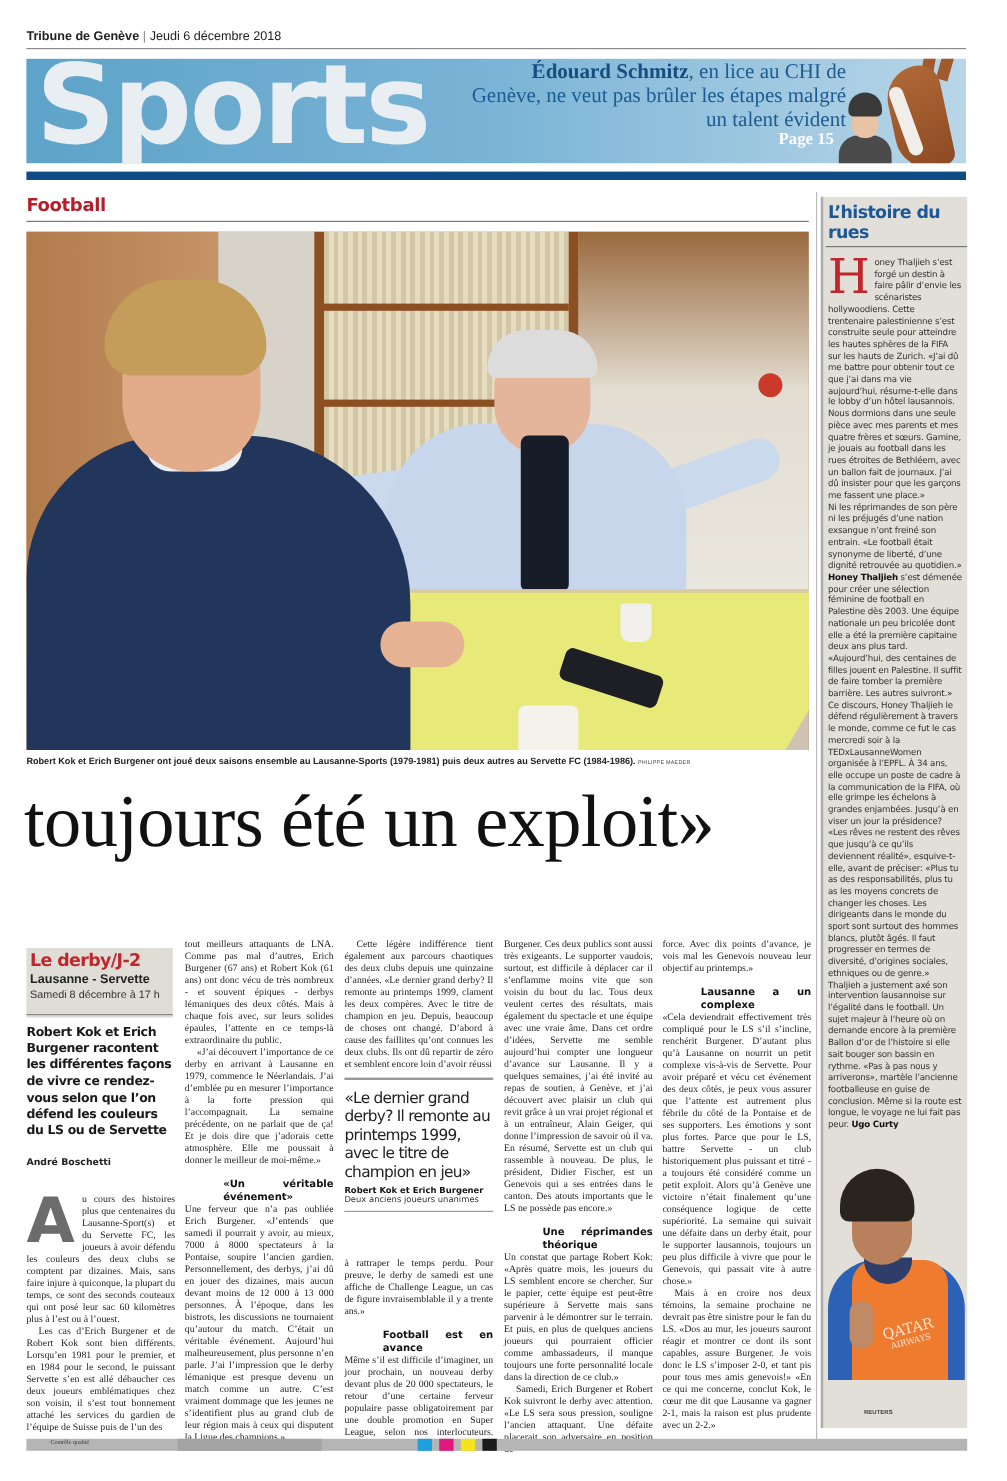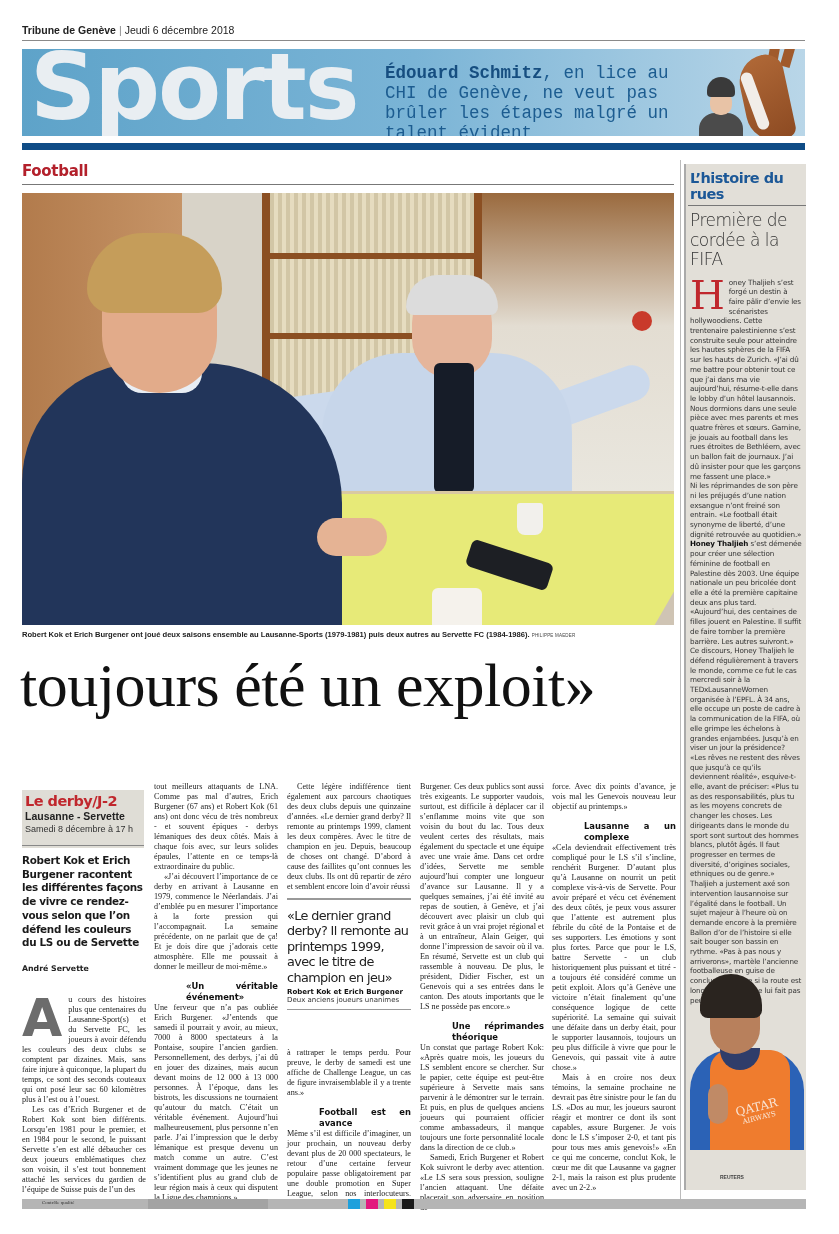--- a/index.html
+++ b/index.html
@@ -8,21 +8,21 @@
 
   
   .masthead { position: absolute; left: 22px; top: 24px; width: 780px; font-family: "Liberation Sans", sans-serif; font-size: 10.5px; color: #222; }
   .masthead b { font-weight: 700; }
   .masthead .sep { color: #888; margin: 0 3px; }
   .mast-rule { position: absolute; left: 22px; top: 40px; width: 783px; height: 1px; background: #8a8a8a; }
 
   .banner { position: absolute; left: 22px; top: 49px; width: 783px; height: 87px;
     background: linear-gradient(90deg, #5ea3c9 0%, #7ab4d6 50%, #b9d6e8 100%); overflow: hidden; }
   .banner-title { position: absolute; left: 8px; top: -12px; font-family: "DejaVu Sans", sans-serif; font-weight: 900; font-size: 92px; letter-spacing: -2px; color: #e9eef2; line-height: 1.1; }
-  .teaser { position: absolute; right: 100px; top: 14px; width: 320px; font-family: Liberation Mono, monospace; font-size: 17.5px; line-height: 20px; color: #1c5c90; }
+  .teaser { position: absolute; right: 100px; top: 0px; width: 320px; text-align: right; font-family: Liberation Serif, serif; font-size: 17.5px; line-height: 20px; color: #1c5c90; }
   .teaser b { color: #164e80; font-weight: 700; }
   .teaser .page { color: #ffffff; font-weight: 700; font-size: 14px; line-height: 16px; display: block; margin-right: 10px; }
   .rider { position: absolute; right: 60px; top: 28px; width: 48px; height: 60px; }
   .rider .helmet { position: absolute; left: 10px; top: 0; width: 28px; height: 20px; background: #3a3a3a; border-radius: 14px 14px 4px 4px; }
   .rider .face { position: absolute; left: 13px; top: 14px; width: 22px; height: 24px; background: #e8c3a6; border-radius: 10px; }
   .rider .body { position: absolute; left: 2px; top: 36px; width: 44px; height: 30px; background: #4b4b4b; border-radius: 16px 16px 0 0; }
   .horse { position: absolute; right: 4px; top: -8px; width: 72px; height: 100px; }
   .horse .head { position: absolute; left: 14px; top: 14px; width: 46px; height: 86px; background: linear-gradient(160deg,#b26a38,#8c4a22); border-radius: 30px 20px 10px 30px; transform: rotate(-12deg); }
   .horse .blaze { position: absolute; left: 20px; top: 30px; width: 12px; height: 60px; background: #f1ede8; border-radius: 6px; transform: rotate(-20deg); }
   .horse .ear1 { position: absolute; left: 40px; top: 0; width: 10px; height: 24px; background: #a05a2c; border-radius: 6px 6px 0 0; transform: rotate(10deg); }
@@ -189,21 +189,21 @@
 <div class="divider-v"></div>
 
 <div class="derby-box">
   <div class="t1">Le derby/J-2</div>
   <div class="t2">Lausanne - Servette</div>
   <div class="t3">Samedi 8 décembre à 17 h</div>
 </div>
 <div class="derby-rule"></div>
 
 <div class="lede">Robert Kok et Erich Burgener racontent les différentes façons de vivre ce rendez-vous selon que l’on défend les couleurs du LS ou de Servette</div>
-<div class="byline">André Servette</div>
+<div class="byline">André Boschetti</div>
 
 <div class="col c1">
   <span class="dropcap">A</span>
   <p class="noind">u cours des histoires plus que centenaires du Lausanne-Sport(s) et du Servette FC, les joueurs à avoir défendu les couleurs des deux clubs se comptent par dizaines. Mais, sans faire injure à quiconque, la plupart du temps, ce sont des seconds couteaux qui ont posé leur sac 60 kilomètres plus à l’est ou à l’ouest.</p>
   <p>Les cas d’Erich Burgener et de Robert Kok sont bien différents. Lorsqu’en 1981 pour le premier, et en 1984 pour le second, le puissant Servette s’en est allé débaucher ces deux joueurs emblématiques chez son voisin, il s’est tout bonnement attaché les services du gardien de l’équipe de Suisse puis de l’un des</p>
 </div>
 
 <div class="col c2">
   <p class="noind">tout meilleurs attaquants de LNA. Comme pas mal d’autres, Erich Burgener (67 ans) et Robert Kok (61 ans) ont donc vécu de très nombreux - et souvent épiques - derbys lémaniques des deux côtés. Mais à chaque fois avec, sur leurs solides épaules, l’attente en ce temps-là extraordinaire du public.</p>
   <p>«J’ai découvert l’importance de ce derby en arrivant à Lausanne en 1979, commence le Néerlandais. J’ai d’emblée pu en mesurer l’importance à la forte pression qui l’accompagnait. La semaine précédente, on ne parlait que de ça! Et je dois dire que j’adorais cette atmosphère. Elle me poussait à donner le meilleur de moi-même.»</p>
@@ -236,21 +236,20 @@
 <div class="col c5">
   <p class="noind">force. Avec dix points d’avance, je vois mal les Genevois nouveau leur objectif au printemps.»</p>
   <h4>Lausanne a un complexe</h4>
   <p class="noind">«Cela deviendrait effectivement très compliqué pour le LS s’il s’incline, renchérit Burgener. D’autant plus qu’à Lausanne on nourrit un petit complexe vis-à-vis de Servette. Pour avoir préparé et vécu cet événement des deux côtés, je peux vous assurer que l’attente est autrement plus fébrile du côté de la Pontaise et de ses supporters. Les émotions y sont plus fortes. Parce que pour le LS, battre Servette - un club historiquement plus puissant et titré - a toujours été considéré comme un petit exploit. Alors qu’à Genève une victoire n’était finalement qu’une conséquence logique de cette supériorité. La semaine qui suivait une défaite dans un derby était, pour le supporter lausannois, toujours un peu plus difficile à vivre que pour le Genevois, qui passait vite à autre chose.»</p>
   <p>Mais à en croire nos deux témoins, la semaine prochaine ne devrait pas être sinistre pour le fan du LS. «Dos au mur, les joueurs sauront réagir et montrer ce dont ils sont capables, assure Burgener. Je vois donc le LS s’imposer 2-0, et tant pis pour tous mes amis genevois!» «En ce qui me concerne, conclut Kok, le cœur me dit que Lausanne va gagner 2-1, mais la raison est plus prudente avec un 2-2.»</p>
 </div>
 
 <div class="side">
   <div class="kicker">L’histoire du rues</div>
   <div class="krule"></div>
-  <div class="title">Première de cordée à la FIFA</div>
   <div class="body">
     <span class="drop-h">H</span>
     <span>oney Thaljieh s’est forgé un destin à faire pâlir d’envie les scénaristes hollywoodiens. Cette trentenaire palestinienne s’est construite seule pour atteindre les hautes sphères de la FIFA sur les hauts de Zurich. «J’ai dû me battre pour obtenir tout ce que j’ai dans ma vie aujourd’hui, résume-t-elle dans le lobby d’un hôtel lausannois. Nous dormions dans une seule pièce avec mes parents et mes quatre frères et sœurs. Gamine, je jouais au football dans les rues étroites de Bethléem, avec un ballon fait de journaux. J’ai dû insister pour que les garçons me fassent une place.»</span><br>
     <span>Ni les réprimandes de son père ni les préjugés d’une nation exsangue n’ont freiné son entrain. «Le football était synonyme de liberté, d’une dignité retrouvée au quotidien.»</span><br>
     <b>Honey Thaljieh</b><span> s’est démenée pour créer une sélection féminine de football en Palestine dès 2003. Une équipe nationale un peu bricolée dont elle a été la première capitaine deux ans plus tard. «Aujourd’hui, des centaines de filles jouent en Palestine. Il suffit de faire tomber la première barrière. Les autres suivront.»</span><br>
     <span>Ce discours, Honey Thaljieh le défend régulièrement à travers le monde, comme ce fut le cas mercredi soir à la TEDxLausanneWomen organisée à l’EPFL. À 34 ans, elle occupe un poste de cadre à la communication de la FIFA, où elle grimpe les échelons à grandes enjambées. Jusqu’à en viser un jour la présidence? «Les rêves ne restent des rêves que jusqu’à ce qu’ils deviennent réalité», esquive-t-elle, avant de préciser: «Plus tu as des responsabilités, plus tu as les moyens concrets de changer les choses. Les dirigeants dans le monde du sport sont surtout des hommes blancs, plutôt âgés. Il faut progresser en termes de diversité, d’origines sociales, ethniques ou de genre.»</span><br>
     <span>Thaljieh a justement axé son intervention lausannoise sur l’égalité dans le football. Un sujet majeur à l’heure où on demande encore à la première Ballon d’or de l’histoire si elle sait bouger son bassin en rythme. «Pas à pas nous y arriverons», martèle l’ancienne footballeuse en guise de conclusion. Même si la route est longue, le voyage ne lui fait pas peur.</span>
     <b class="author">Ugo Curty</b>
   </div>
   <div class="portrait">

